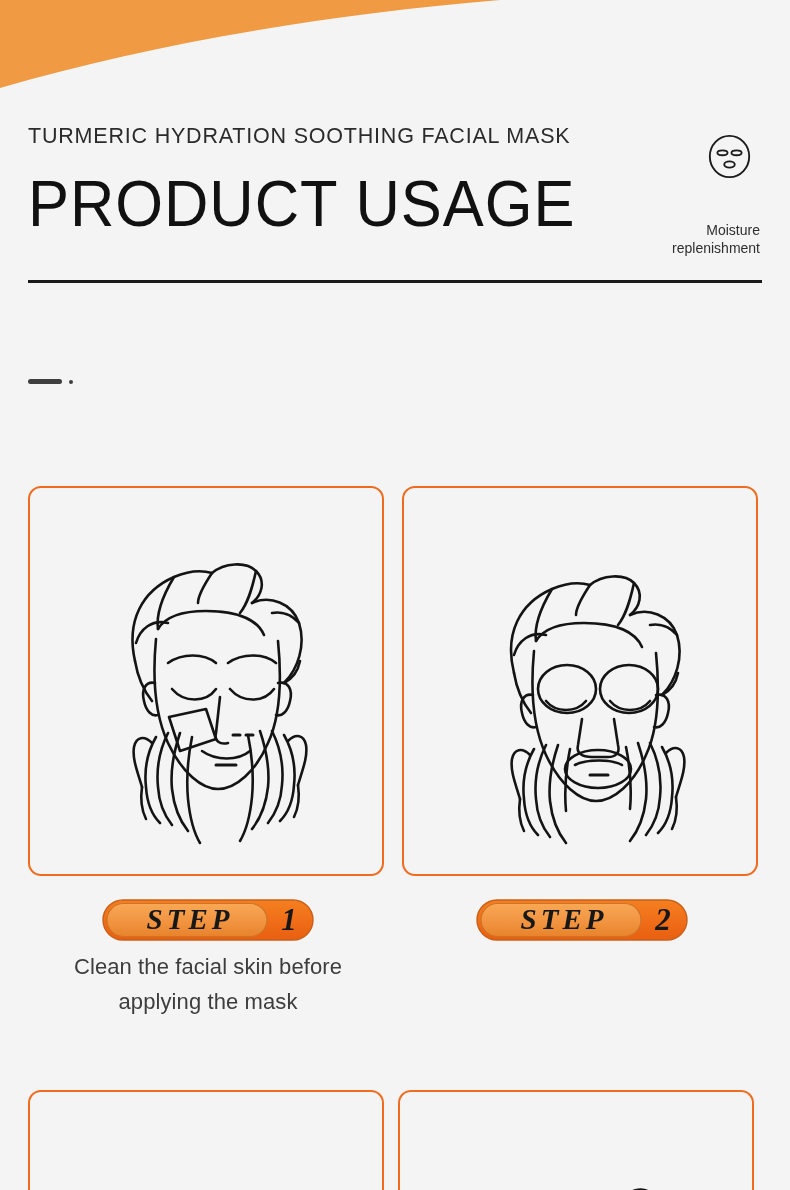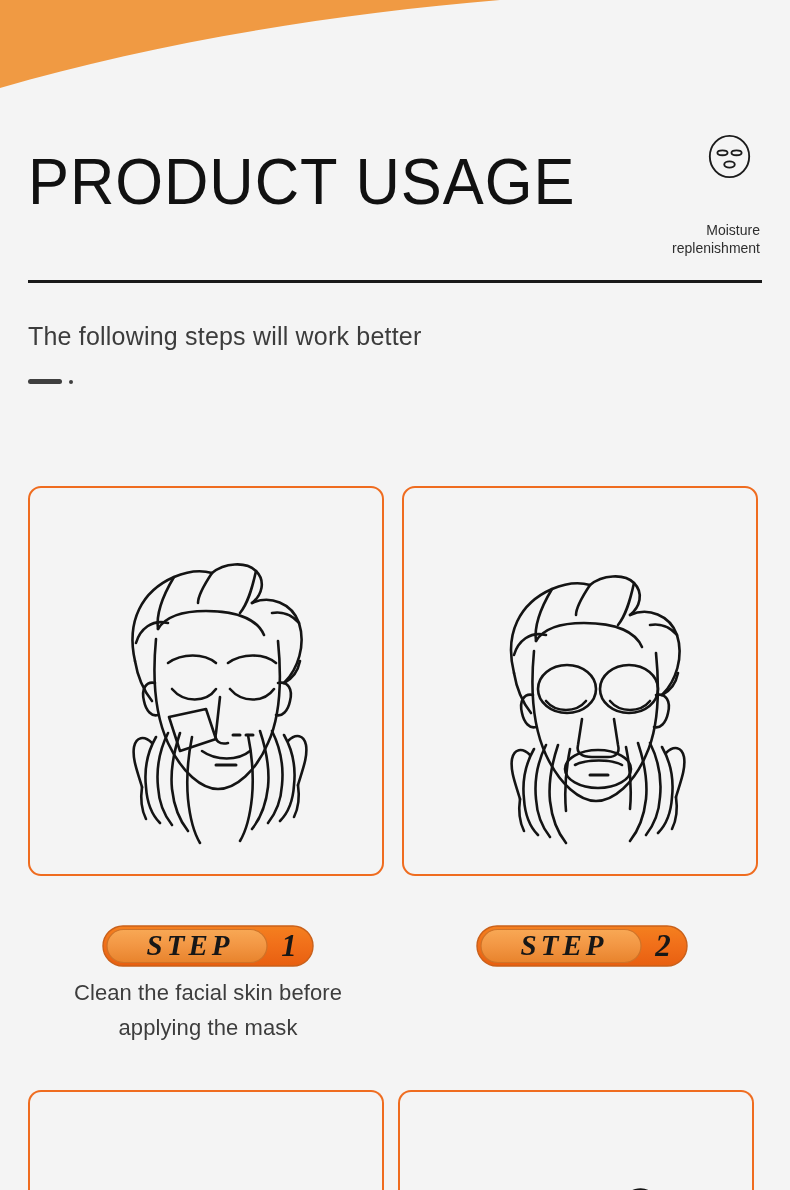--- a/index.html
+++ b/index.html
@@ -55,21 +55,21 @@
   .card{
     width:356px;height:390px;
     border:2px solid #ef6c1f;border-radius:13px;
     background:#f4f4f4;box-sizing:border-box;
     display:flex;align-items:center;justify-content:center;
     overflow:hidden;
   }
   .card svg{display:block;}
 
   
-  .stepwrap{height:46px;margin-top:49px;display:flex;justify-content:center;}
+  .stepwrap{height:46px;margin-top:23px;display:flex;justify-content:center;}
   .stepbadge{position:relative;width:212px;height:42px;}
   .step-caption{
     margin-top:4px;text-align:center;
     font-size:22px;line-height:1.6;color:#3d3d3d;letter-spacing:0.1px;
   }
 
   
   .rowBottom{position:absolute;left:28px;top:1090px;display:flex;gap:14px;}
   .card-partial{
     width:356px;height:160px;
@@ -83,26 +83,26 @@
 </head>
 <body>
 
 <div class="page">
 
   <svg class="swoosh" viewBox="0 0 790 110" preserveAspectRatio="none">
     <path d="M0,0 L500,0 C330,14 150,44 0,88 Z" fill="#f09a43"></path>
   </svg>
 
   <div class="header">
+    <div class="eyebrow">TURMERIC HYDRATION SOOTHING FACIAL MASK</div>
     <div class="title">PRODUCT USAGE</div>
   </div>
 
   <div class="rule"></div>
 
-  <div class="subtitle">The following steps will work better</div>
 
   <div class="dashdot">
     <span class="dash"></span>
     <span class="dot"></span>
   </div>
 
   <svg class="badge-icon" viewBox="0 0 48 48">
     <ellipse cx="24" cy="24" rx="21" ry="22" fill="none" stroke="#1b1b1b" stroke-width="2"></ellipse>
     <ellipse cx="16.5" cy="20" rx="5.4" ry="2.6" fill="none" stroke="#1b1b1b" stroke-width="2"></ellipse>
     <ellipse cx="31.5" cy="20" rx="5.4" ry="2.6" fill="none" stroke="#1b1b1b" stroke-width="2"></ellipse>

